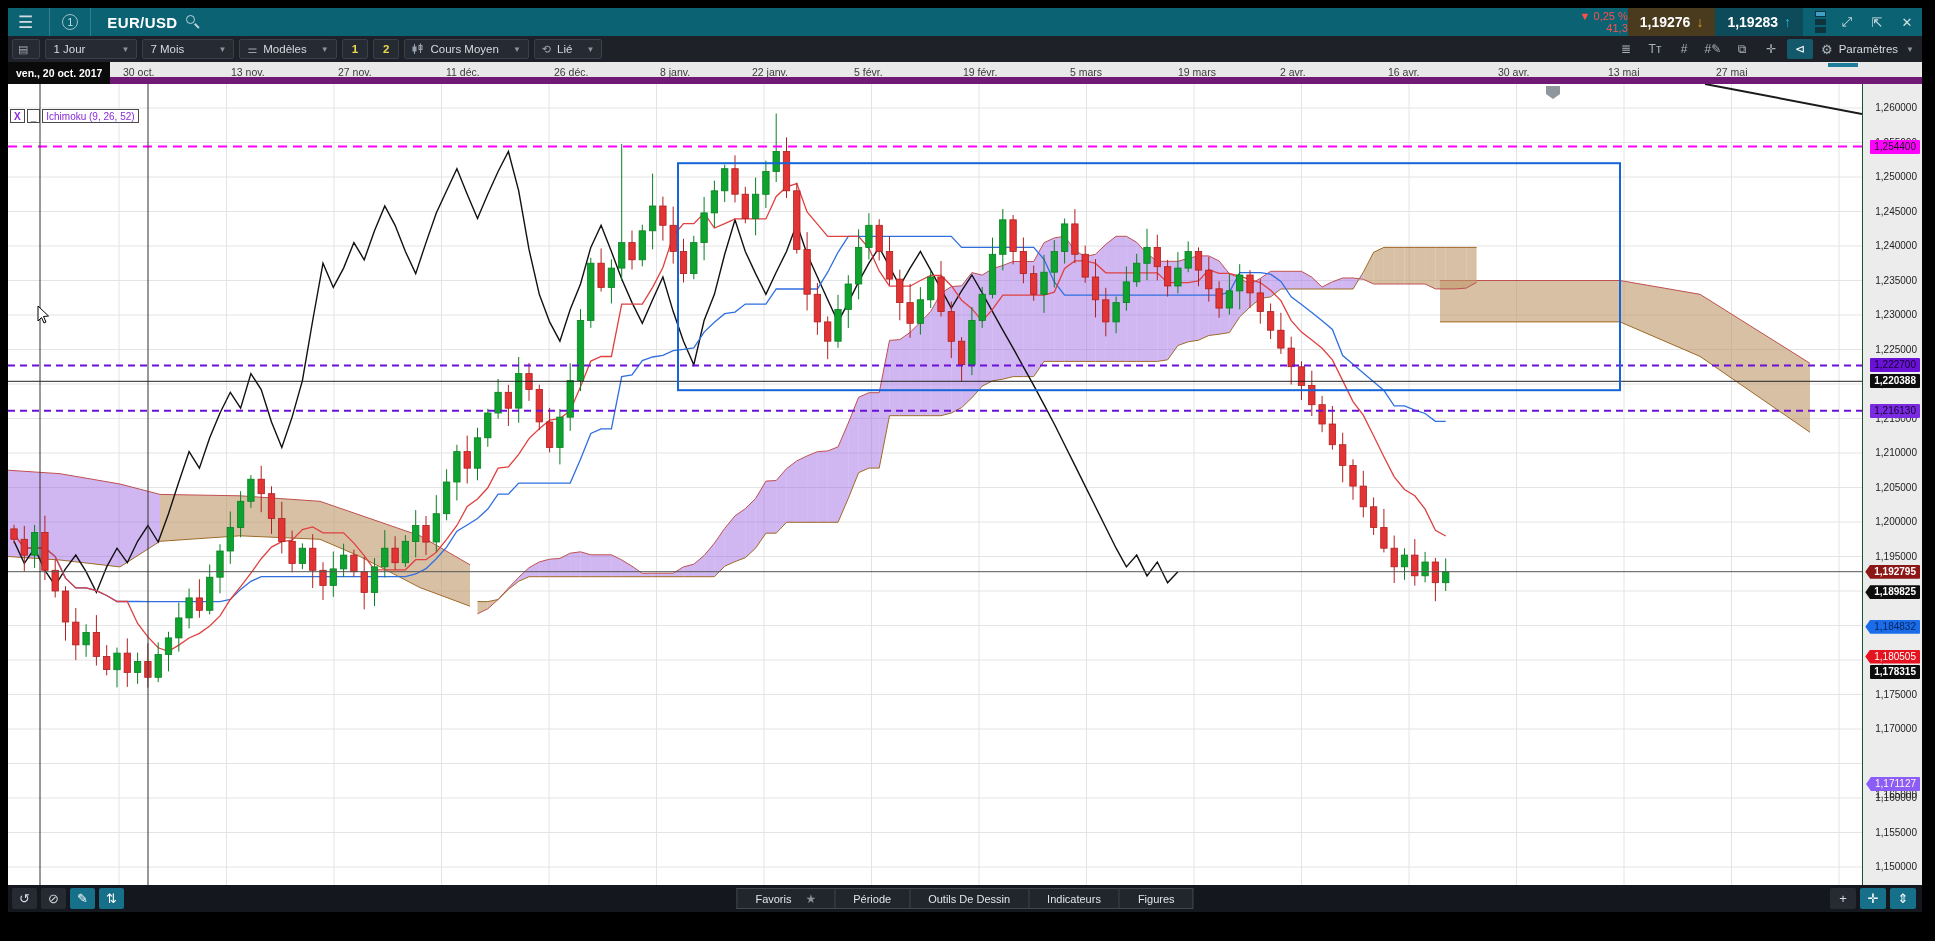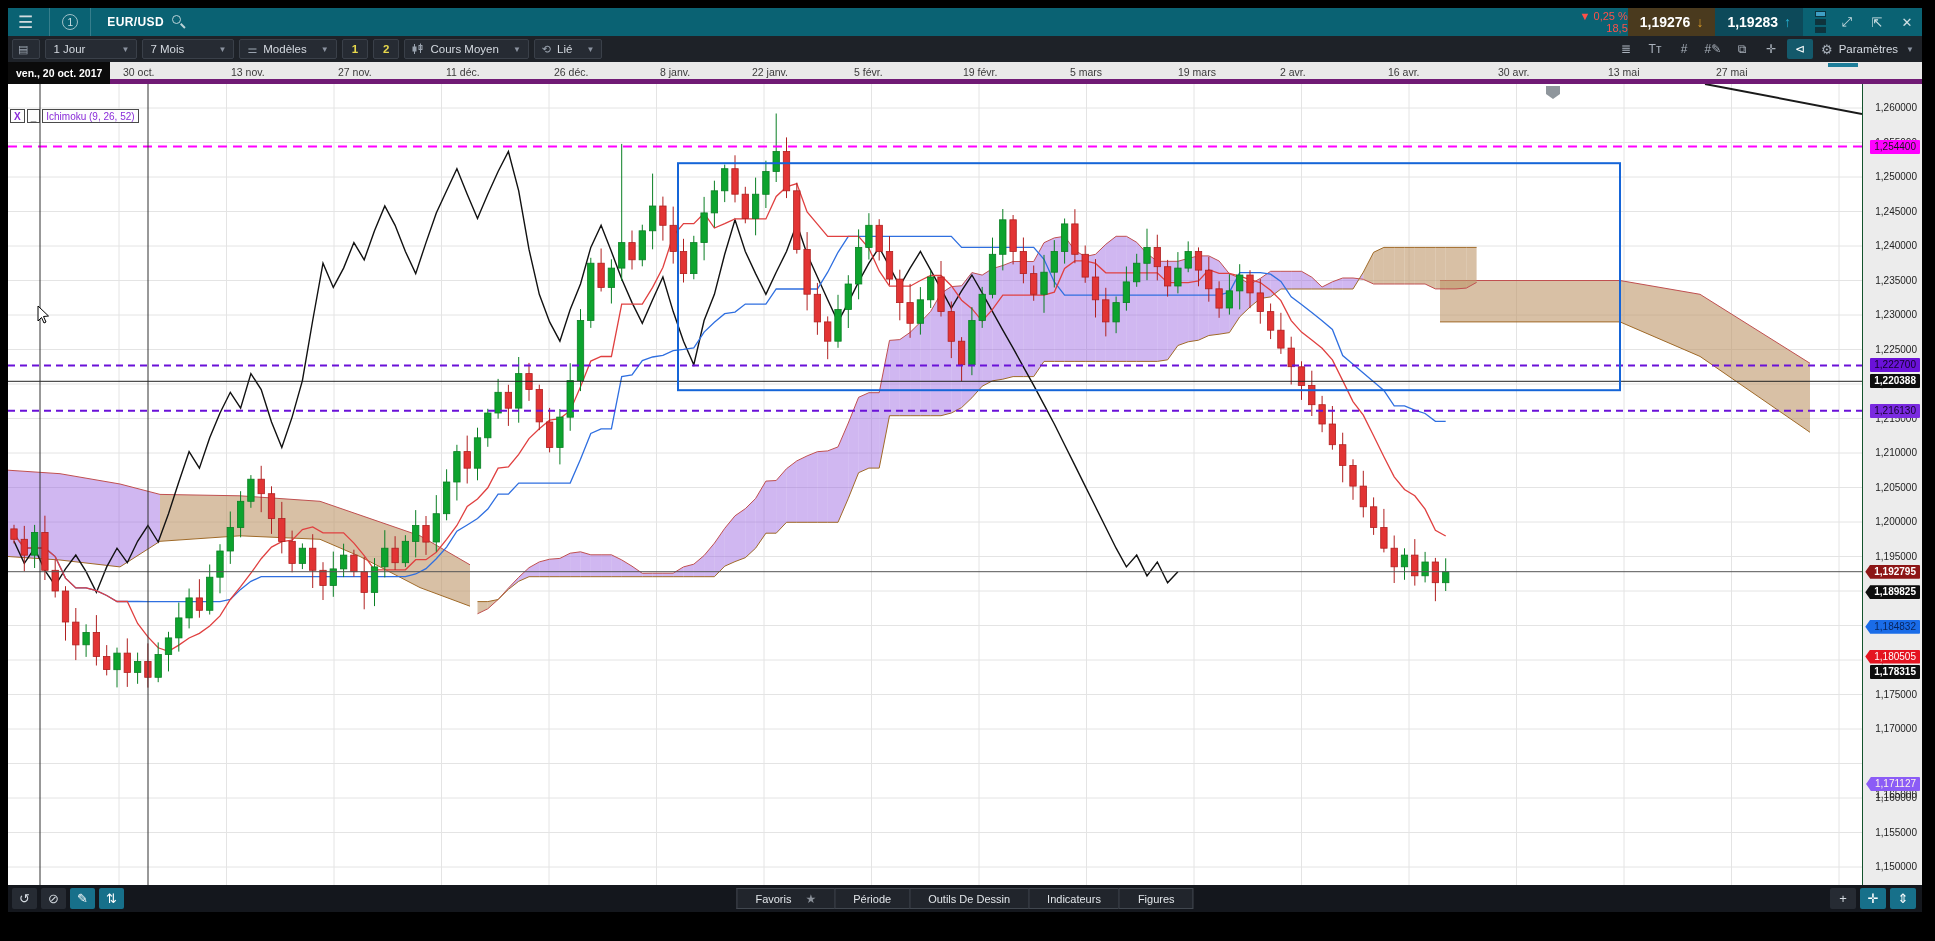--- a/index.html
+++ b/index.html
@@ -6,21 +6,21 @@
   *{box-sizing:border-box;}
   body{font-family:"Liberation Sans", sans-serif;}
   #stage{position:relative;width:1935px;height:941px;background:#000;overflow:hidden;}
   .abs{position:absolute;}
 
   
   #titlebar{left:8px;top:8px;width:1914px;height:28px;background:#0a6273;display:flex;align-items:center;color:#fff;}
   .tb-sep{width:1px;height:28px;background:rgba(255,255,255,.18);margin:0 6px;}
   #hamburger{font-size:17px;color:#d3dcdf;padding:0 10px;cursor:pointer;}
   #circle-one{width:16px;height:16px;border:1.5px solid #9fc0c7;border-radius:50%;color:#cfe2e6;font-size:10px;display:flex;align-items:center;justify-content:center;margin:0 6px;}
-  #pair-title{font-size:12px;font-weight:bold;letter-spacing:.4px;margin:0 8px 0 10px;}
+  #pair-title{font-size:15px;font-weight:bold;letter-spacing:.4px;margin:0 8px 0 10px;}
   .search{position:relative;width:14px;height:14px;}
   .search i{display:block;position:absolute;width:9px;height:9px;border:1.5px solid #bcd3d8;border-radius:50%;left:0;top:0;}
   .search b{display:block;position:absolute;width:6px;height:1.5px;background:#bcd3d8;transform:rotate(45deg);left:8px;top:10px;}
   #tb-right{margin-left:auto;display:flex;align-items:center;height:28px;}
   #change-block{text-align:right;color:#ff5048;font-size:11px;line-height:12px;}
   #bid-box{background:#4a3a1e;height:28px;display:flex;align-items:center;padding:0 12px;font-size:14px;font-weight:bold;}
   #bid-box .arr{color:#d89b28;margin-left:6px;font-weight:bold;}
   #ask-box{background:#0d4a5a;height:28px;display:flex;align-items:center;padding:0 12px;font-size:14px;font-weight:bold;margin-right:6px;}
   #ask-box .arr{color:#27b3d4;margin-left:6px;font-weight:bold;}
   .sq-stack{display:flex;flex-direction:column;gap:2px;margin:0 6px;}
@@ -37,21 +37,21 @@
   .tbtn .ic{color:#9aa3af;margin-right:6px;font-size:11px;}
   .tbtn.num{color:#e8d94c;font-weight:bold;padding:0 9px;}
   #tbar-right{margin-left:auto;display:flex;align-items:center;}
   .ibtn{width:26px;height:20px;display:flex;align-items:center;justify-content:center;color:#aab2bc;font-size:12px;margin-left:3px;border-radius:2px;cursor:pointer;}
   .ibtn.sel{background:#14596b;color:#fff;}
   #params-btn{display:flex;align-items:center;margin-left:8px;margin-right:4px;cursor:pointer;}
   #params-btn .gear{font-size:13px;color:#aab2bc;margin-right:6px;}
   #params-btn .car{color:#8b93a0;font-size:8px;margin-left:8px;}
 
   
-  #datebar{left:8px;top:62px;width:1914px;height:22px;background:#e9e9e9;border-bottom:5px solid #701a75;}
+  #datebar{left:8px;top:62px;width:1914px;height:22px;background:#e9e9e9;border-bottom:7px solid #701a75;}
   #current-date{position:absolute;left:0;top:0;height:22px;background:#0b0b0b;color:#fff;font-size:10.5px;display:flex;align-items:center;padding:0 8px;font-weight:bold;}
   .dlabel{position:absolute;top:4px;font-size:10.5px;color:#3a3a3a;}
   #scroll-ind{position:absolute;top:1px;height:4px;background:#1d7d99;}
 
   
   #chart-wrap{left:8px;top:84px;width:1854px;height:801px;background:#ffffff;overflow:hidden;}
   #legend{position:absolute;left:2px;top:25px;display:flex;align-items:center;font-size:10px;}
   .lg-box{border:1px solid #4a4a4a;background:#fdfdfd;height:14px;display:flex;align-items:center;padding:0 3px;margin-right:2px;}
   .lg-x{color:#8a2bd9;font-weight:bold;}
   .lg-min{color:#333;font-weight:bold;}
@@ -87,21 +87,21 @@
     <span id="circle-one">1</span>
     <span class="tb-sep"></span>
     <span id="pair-title">EUR/USD</span>
     <span class="search">
         <i></i>
         <b></b>
       </span>
     <div id="tb-right">
       <div id="change-block">
         <div>▼ 0,25 %</div>
-        <div>18,5</div>
+        <div>41,3</div>
       </div>
       <div id="bid-box">
         <span>1,19276</span>
         <span class="arr">↓</span>
       </div>
       <div id="ask-box">
         <span>1,19283</span>
         <span class="arr">↑</span>
       </div>
       <div class="sq-stack">

